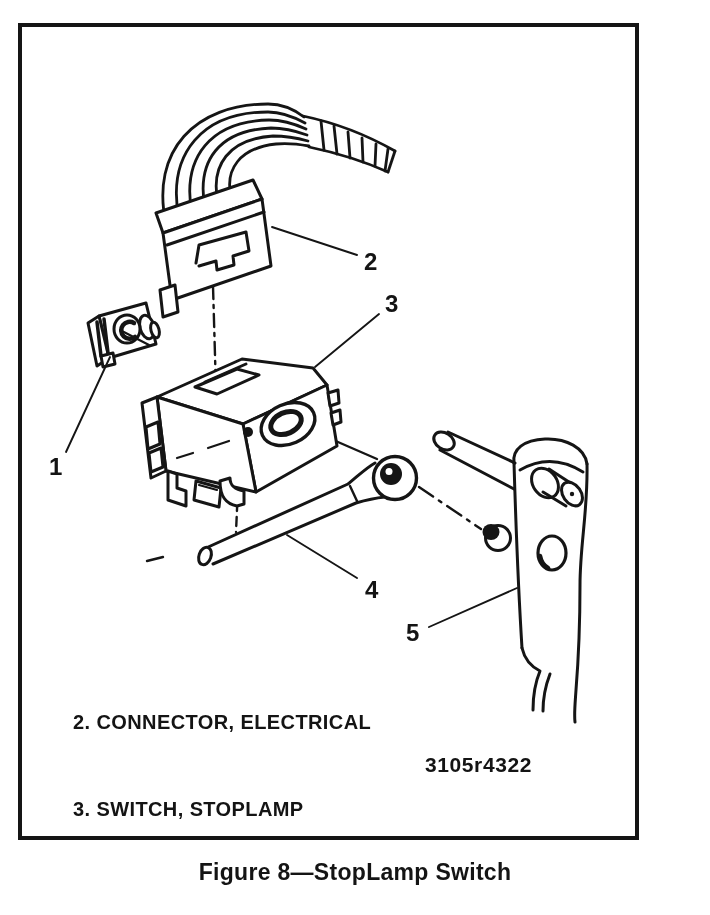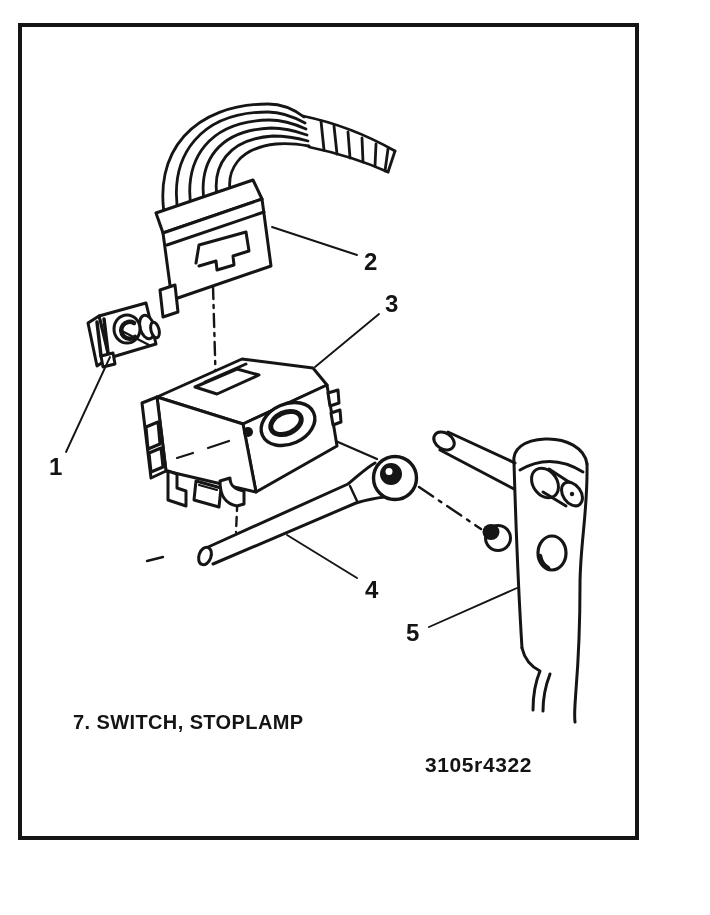--- a/index.html
+++ b/index.html
@@ -156,21 +156,23 @@
     </g>
   </svg>
 
   <span class="callout" style="left:56px;top:467px">1</span>
   <span class="callout" style="left:371px;top:262px">2</span>
   <span class="callout" style="left:392px;top:304px">3</span>
   <span class="callout" style="left:372px;top:590px">4</span>
   <span class="callout" style="left:413px;top:633px">5</span>
 
   <div class="legend">
-    <div>7. SWITCH, STOPLAMP</div>
+    <div>2. CONNECTOR, ELECTRICAL</div>
+    <div>3. SWITCH, STOPLAMP</div>
     
     
   </div>
 
   <div class="drawing-number">3105r4322</div>
 
+  <div class="caption">Figure 8—StopLamp Switch</div>
 
 </div>
 
 </body></html>

